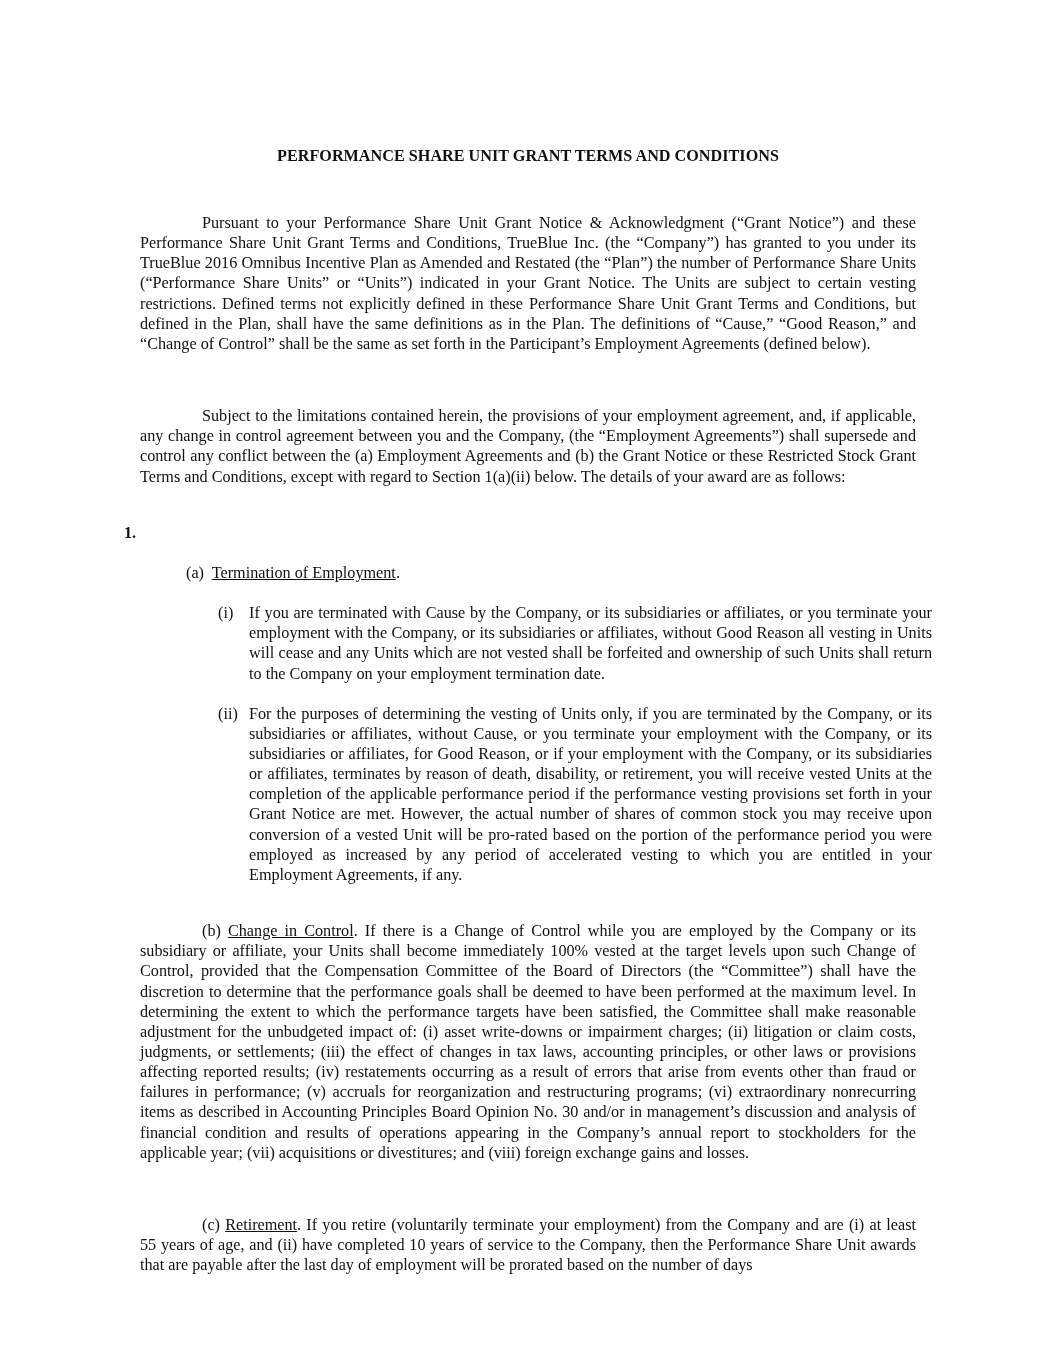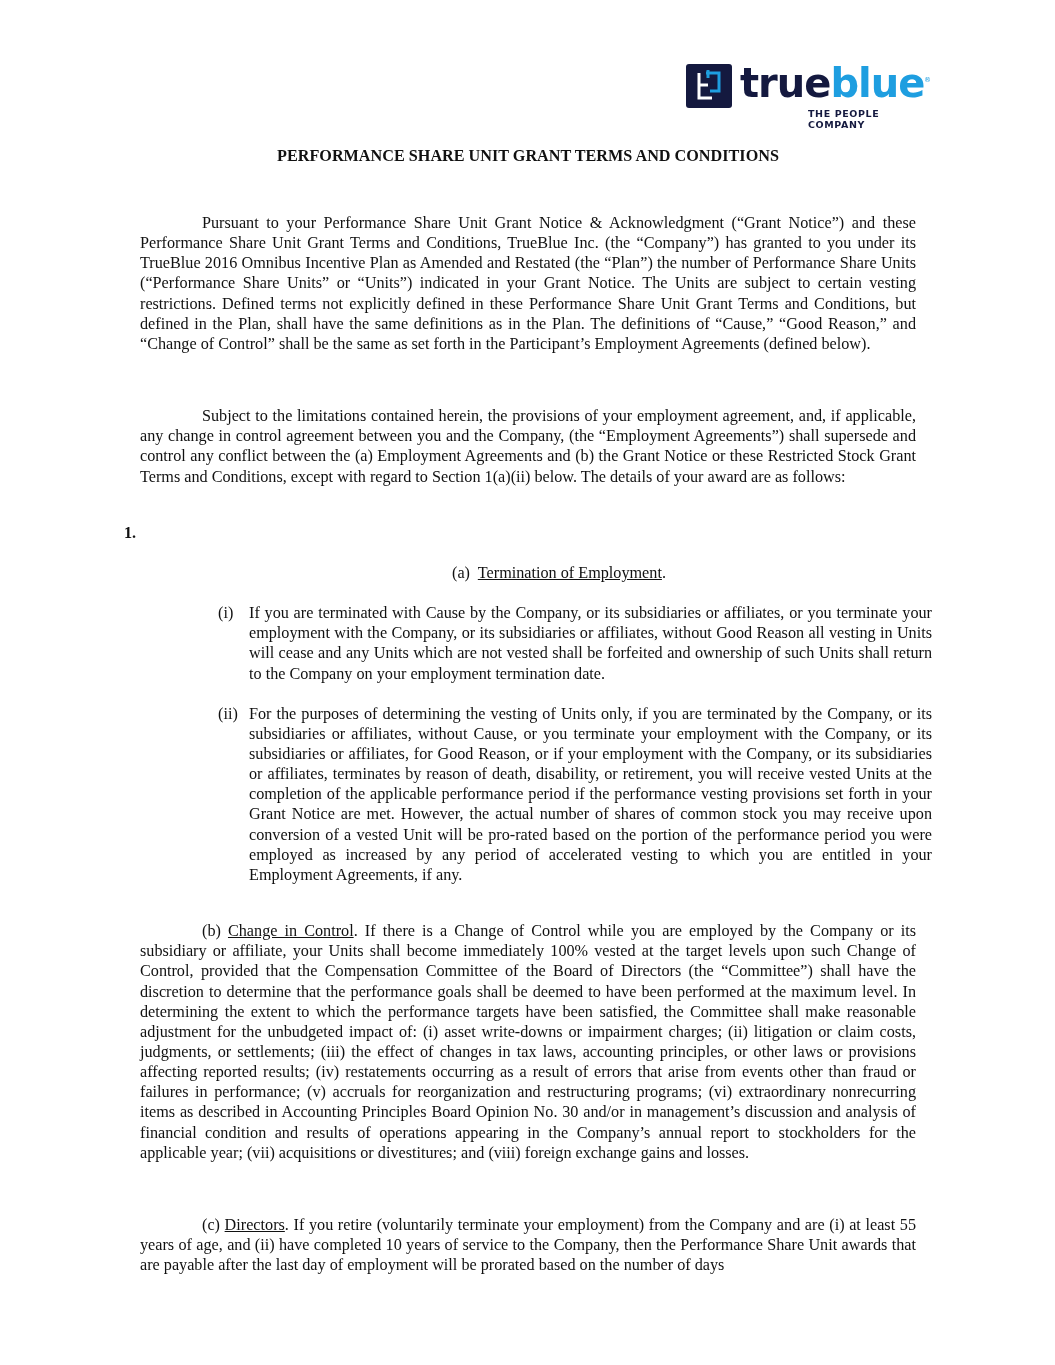--- a/index.html
+++ b/index.html
@@ -13,44 +13,31 @@
   .logo-reg { position: absolute; left: 238px; top: 12px; font-size: 7px; color: #1e9ee0; font-family: "DejaVu Sans", sans-serif; }
   .logo-tag { position: absolute; left: 122px; top: 44px; font-family: "DejaVu Sans", sans-serif; font-weight: bold; font-size: 9.5px; letter-spacing: 0.6px; color: #14193f; }
 
   .doc { position: absolute; left: 124px; top: 146px; width: 808px; font-family: Liberation Serif, serif; font-size: 16.2px; line-height: 20.15px; }
   .title { text-align: center; font-weight: bold; margin: 0; height: 20px; }
   p { margin: 16px; text-align: justify; }
   .indent { text-indent: 62px; }
   .gap { height: 20px; }
   .h1 { font-weight: bold; display: flex; }
   .h1 .num { width: 32px; }
-  .sub-a { padding-left: 62px; text-align: center; }
+  .sub-a { padding-left: 62px; }
   .u { text-decoration: underline; }
   .item { display: flex; padding-left: 94px; }
   .item .lab { width: 31px; flex: none; }
   .item .txt { flex: 1; text-align: justify; }
 </style>
 </head>
 <body>
 
 <div class="page">
 
-  <div class="logo">
-    <div class="logo-mark">
-      <svg width="46" height="44" viewBox="0 0 46 44">
-        <path d="M13 9 V34 H26" stroke="#ffffff" stroke-width="3" fill="none"></path>
-        <path d="M13 21 H22" stroke="#ffffff" stroke-width="3" fill="none"></path>
-        <path d="M20 9 H33 V27 H24" stroke="#1e9ee0" stroke-width="3" fill="none"></path>
-        <path d="M22 6 V14" stroke="#1e9ee0" stroke-width="3" fill="none"></path>
-      </svg>
-    </div>
-    <div class="logo-word"><span class="true">true</span><span class="blue">blue</span></div>
-    <span class="logo-reg">®</span>
-    <div class="logo-tag">THE PEOPLE COMPANY</div>
-  </div>
 
   <div class="doc">
     <div class="title">PERFORMANCE SHARE UNIT GRANT TERMS AND CONDITIONS</div>
     <div class="gap"></div>
     <div class="gap" style="height:11px"></div>
 
     <p class="indent">Pursuant to your Performance Share Unit Grant Notice &amp; Acknowledgment (“Grant Notice”) and these Performance Share Unit Grant Terms and Conditions, TrueBlue Inc. (the “Company”) has granted to you under its TrueBlue 2016 Omnibus Incentive Plan as Amended and Restated (the “Plan”) the number of Performance Share Units (“Performance Share Units” or “Units”) indicated in your Grant Notice.  The Units are subject to certain vesting restrictions.  Defined terms not explicitly defined in these Performance Share Unit Grant Terms and Conditions, but defined in the Plan, shall have the same definitions as in the Plan.  The definitions of “Cause,” “Good Reason,” and “Change of Control” shall be the same as set forth in the Participant’s Employment Agreements (defined below).</p>
     <div class="gap"></div>
     <p class="indent">Subject to the limitations contained herein, the provisions of your employment agreement, and, if applicable, any change in control agreement between you and the Company, (the “Employment Agreements”) shall supersede and control any conflict between the (a) Employment Agreements and (b) the Grant Notice or these Restricted Stock Grant Terms and Conditions, except with regard to Section 1(a)(ii) below.  The details of your award are as follows:</p>
     <div class="gap"></div>
@@ -74,15 +61,15 @@
 
     <div class="item">
       <span class="lab">(ii)</span>
       <span class="txt">For the purposes of determining the vesting of Units only, if you are terminated by the Company, or its subsidiaries or affiliates, without Cause, or you terminate your employment with the Company, or its subsidiaries or affiliates, for Good Reason, or if your employment with the Company, or its subsidiaries or affiliates, terminates by reason of death, disability, or retirement, you will receive vested Units at the completion of the applicable performance period if the performance vesting provisions set forth in your Grant Notice are met.  However, the actual number of shares of common stock you may receive upon conversion of a vested Unit will be pro-rated based on the portion of the performance period you were employed as increased by any period of accelerated vesting to which you are entitled in your Employment Agreements, if any.</span>
     </div>
     <div class="gap"></div>
 
     <p class="indent"><span>(b)</span> <span class="u">Change in Control</span><span>.   If there is a Change of Control while you are employed by the Company or its subsidiary or affiliate, your Units shall become immediately 100% vested at the target levels upon such Change of Control, provided that the Compensation Committee of the Board of Directors (the “Committee”) shall have the discretion to determine that the performance goals shall be deemed to have been performed at the maximum level.  In determining the extent to which the performance targets have been satisfied, the Committee shall make reasonable adjustment for the unbudgeted impact of: (i) asset write-downs or impairment charges; (ii) litigation or claim costs, judgments, or settlements; (iii) the effect of changes in tax laws, accounting principles, or other laws or provisions affecting reported results; (iv) restatements occurring as a result of errors that arise from events other than fraud or failures in performance; (v) accruals for reorganization and restructuring programs; (vi) extraordinary nonrecurring items as described in Accounting Principles Board Opinion No. 30 and/or in management’s discussion and analysis of financial condition and results of operations appearing in the Company’s annual report to stockholders for the applicable year; (vii) acquisitions or divestitures; and (viii) foreign exchange gains and losses.</span></p>
     <div class="gap"></div>
 
-    <p class="indent"><span>(c)</span> <span class="u">Directors</span><span>.  If you retire (voluntarily terminate your employment) from the Company and are (i) at least 55 years of age, and (ii) have completed 10 years of service to the Company, then the Performance Share Unit awards that are payable after the last day of employment will be prorated based on the number of days</span></p>
+    <p class="indent"><span>(c)</span> <span class="u">Retirement</span><span>.  If you retire (voluntarily terminate your employment) from the Company and are (i) at least 55 years of age, and (ii) have completed 10 years of service to the Company, then the Performance Share Unit awards that are payable after the last day of employment will be prorated based on the number of days</span></p>
   </div>
 </div>
 
 </body></html>

